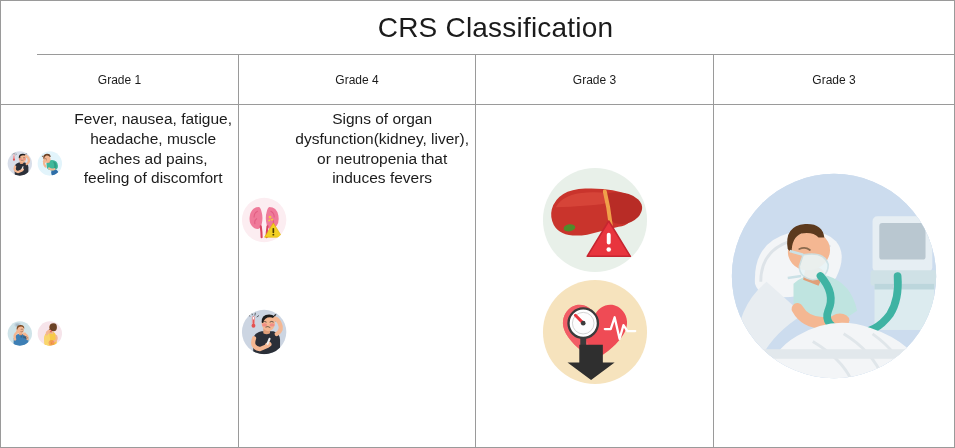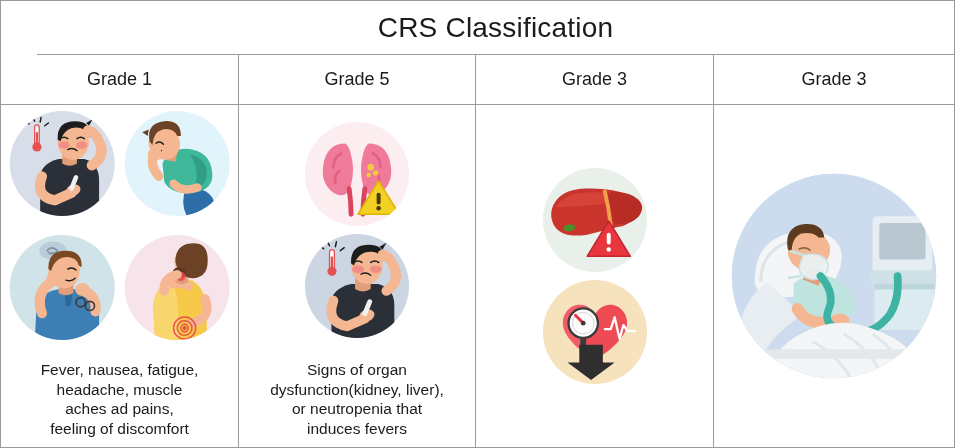--- a/index.html
+++ b/index.html
@@ -38,35 +38,35 @@
   .header-row {
     height: 50px;
     flex: 0 0 50px;
     border-bottom: 1.5px solid #9a9a9a;
     display: flex;
   }
   .header-cell {
     display: flex;
     align-items: center;
     justify-content: center;
-    font-size: 18px;
+    font-size: 12px;
     color: #1b1b1b;
     border-right: 1.5px solid #9a9a9a;
   }
   .header-cell:last-child { border-right: none; }
   
   .body-row {
     flex: 1 1 auto;
     display: flex;
     min-height: 0;
   }
   .grade-col {
     border-right: 1.5px solid #9a9a9a;
     display: flex;
-    flex-direction: column;
+    flex-direction: row;
     min-width: 0;
   }
   .grade-col:last-child { border-right: none; }
   .art {
     flex: 1 1 auto;
     position: relative;
     display: flex;
     align-items: center;
     justify-content: center;
     min-height: 0;
@@ -118,21 +118,21 @@
 <body>
 
 <div class="crs-table">
 
   <div class="title-row">
     <div class="title-text">CRS Classification</div>
   </div>
 
   <div class="header-row">
     <div class="header-cell col1">Grade 1</div>
-    <div class="header-cell col2">Grade 5</div>
+    <div class="header-cell col2">Grade 4</div>
     <div class="header-cell col3">Grade 3</div>
     <div class="header-cell col4">Grade 3</div>
   </div>
 
   <div class="body-row">
 
     <div class="grade-col col1">
       <div class="art">
         <div class="circle-grid">
 

